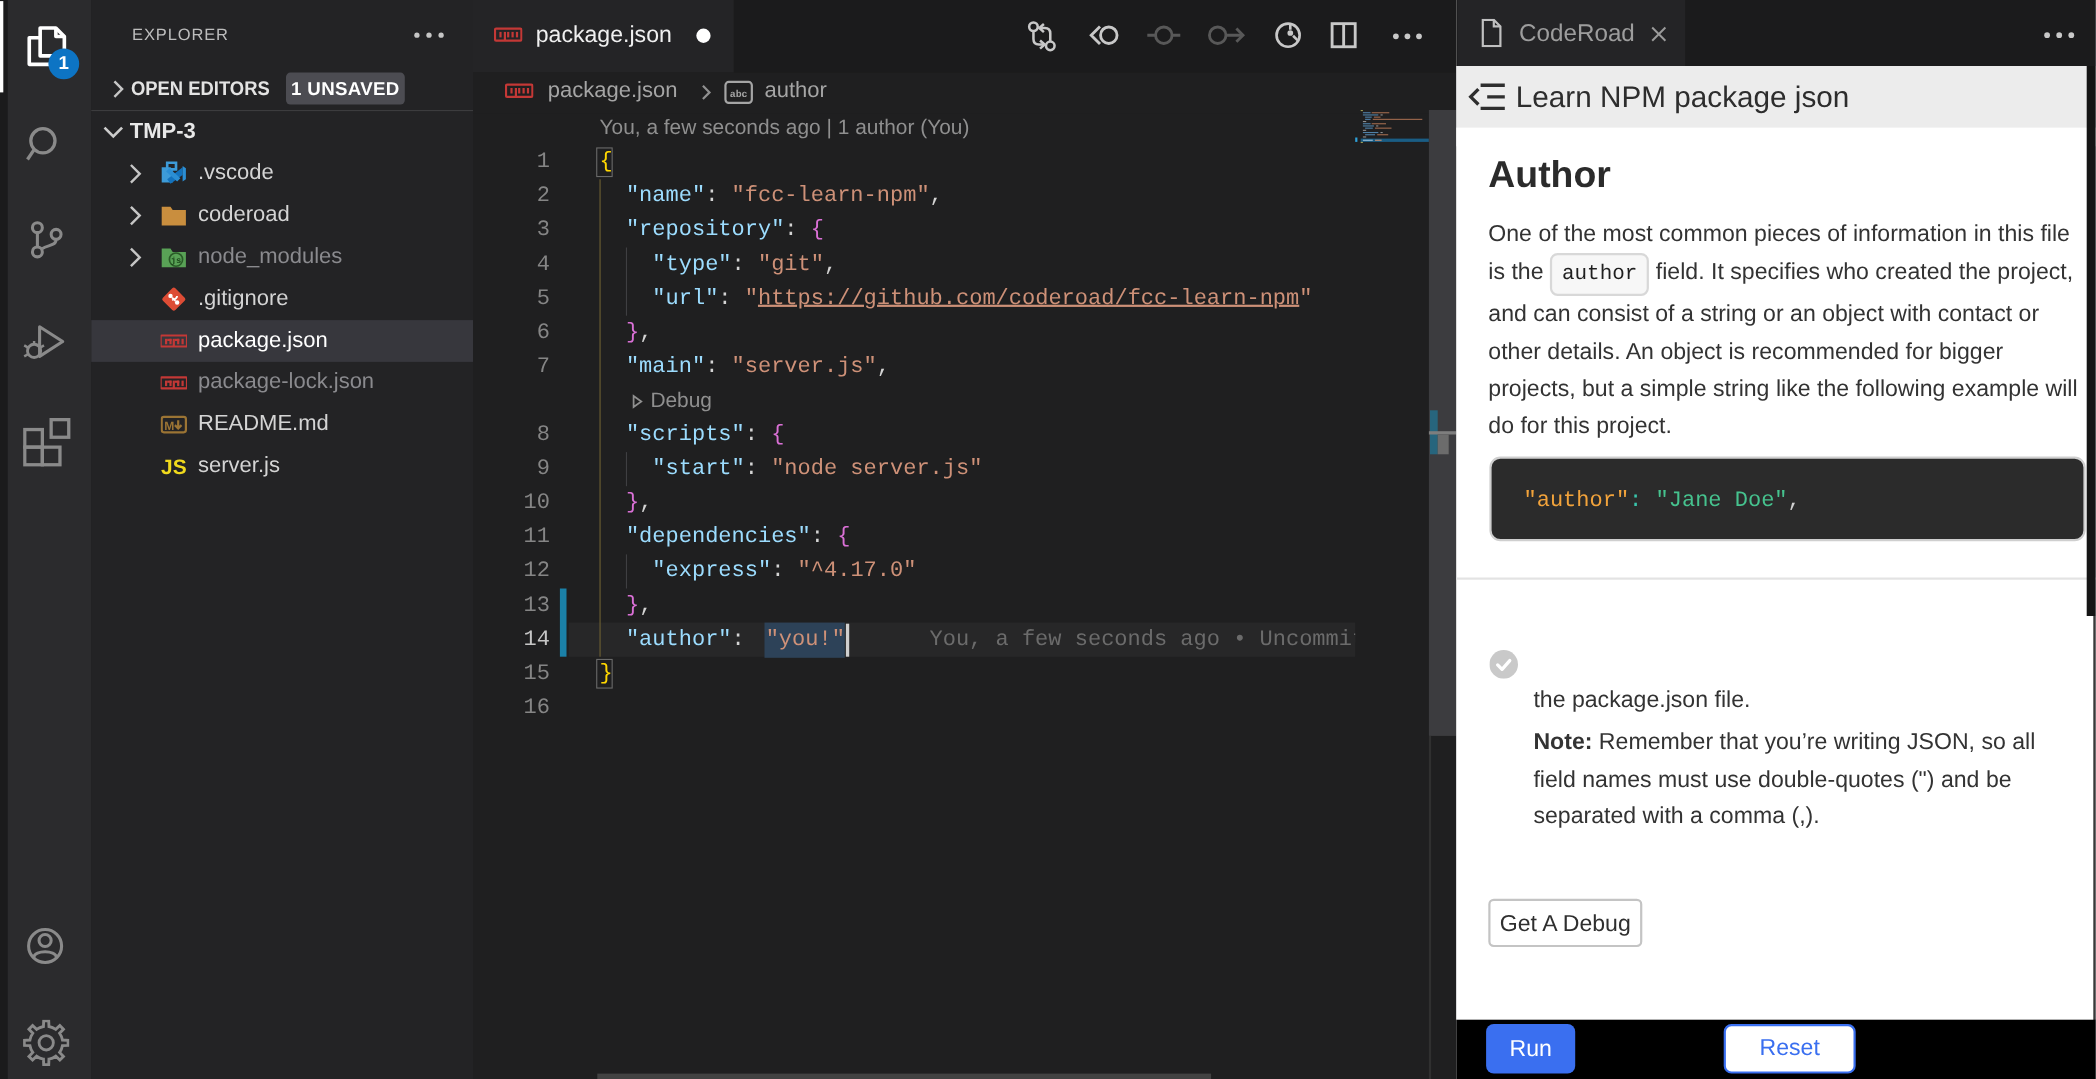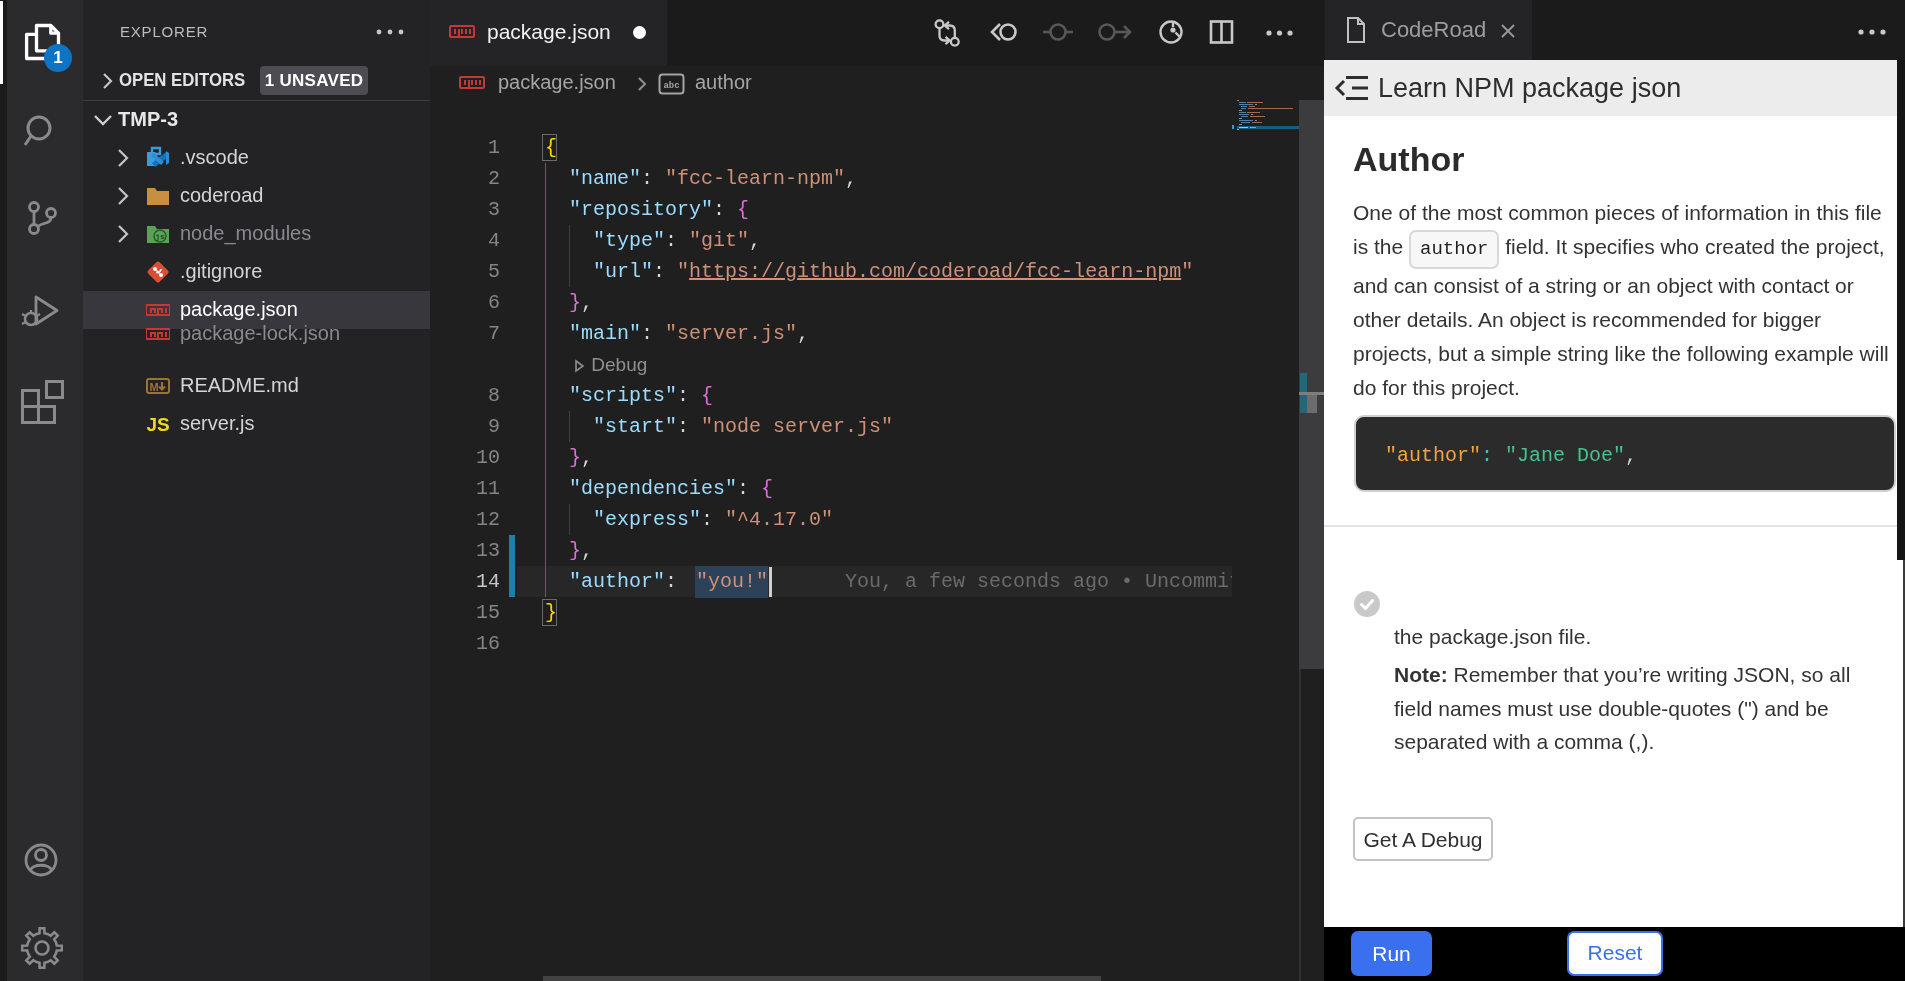--- a/index.html
+++ b/index.html
@@ -181,21 +181,21 @@
           <rect x="8" y="10" width="2" height="5"></rect>
         <rect x="11" y="10" width="2" height="7"></rect>
           <rect x="15" y="10" width="2" height="5"></rect>
         <rect x="19" y="10" width="2" height="5"></rect>
           <rect x="6" y="10" width="4" height="2"></rect>
         <rect x="13" y="10" width="4" height="2"></rect>
       </g>
     </svg>
     <span class="tlabel" style="color:#ffffff">package.json</span>
   </div>
-  <div class="tree-row" style="top:315px">
+  <div class="tree-row" style="top:329px">
     <svg class="ticon" viewBox="0 0 24 24">
       <g fill="#c43836">
         <rect x="0" y="7" width="24" height="10" rx="1" fill="none" stroke="#c43836" stroke-width="2"></rect>
         <rect x="4" y="10" width="2" height="5"></rect>
           <rect x="8" y="10" width="2" height="5"></rect>
         <rect x="11" y="10" width="2" height="7"></rect>
           <rect x="15" y="10" width="2" height="5"></rect>
         <rect x="19" y="10" width="2" height="5"></rect>
           <rect x="6" y="10" width="4" height="2"></rect>
         <rect x="13" y="10" width="4" height="2"></rect>
@@ -327,20 +327,21 @@
     <div class="lnum" style="top:380px">8</div>
     <div class="lnum" style="top:411px">9</div>
     <div class="lnum" style="top:442px">10</div>
     <div class="lnum" style="top:473px">11</div>
     <div class="lnum" style="top:504px">12</div>
     <div class="lnum" style="top:535px">13</div>
     <div class="lnum" style="top:566px;color:#c6c6c6">14</div>
     <div class="lnum" style="top:597px">15</div>
     <div class="lnum" style="top:628px">16</div>
 
+    <div class="lens" style="left:115px;top:101px">You, a few seconds ago | 1 author (You)</div>
     <div class="lens" style="left:143px;top:349px">
       <svg width="13" height="14" viewBox="0 0 13 14" style="vertical-align:-2px">
           <path d="M3 2 L10 7 L3 12 Z" fill="none" stroke="#8f8f8f" stroke-width="1.6"></path>
         </svg>
       Debug</div>
 
     <div class="cl" style="top:132px"><span class="b1">{</span></div>
     <div class="cl" style="top:163px">  <span class="k">"name"</span>: <span class="s">"fcc-learn-npm"</span>,</div>
     <div class="cl" style="top:194px">  <span class="k">"repository"</span>: <span class="b2">{</span></div>
     <div class="cl" style="top:225px">    <span class="k">"type"</span>: <span class="s">"git"</span>,</div>
@@ -456,15 +457,15 @@
     <div class="taskline" style="position:absolute;left:70px;top:547px;font-size:21px;color:#333"><b>Note:</b> Remember that you’re writing JSON, so all</div>
     <div class="taskline" style="position:absolute;left:70px;top:580.5px;font-size:21px;color:#333">field names must use double-quotes (") and be</div>
     <div class="taskline" style="position:absolute;left:70px;top:614px;font-size:21px;color:#333">separated with a comma (,).</div>
     <div style="position:absolute;left:29px;top:701px;width:140px;height:44px;border:2px solid #c4c4c4;border-radius:5px;font-size:21px;color:#2f2f2f;text-align:center;line-height:41px;">Get A Debug</div>
   </div>
 
   <div class="abs" style="left:578.5px;top:60px;width:2.5px;height:921px;background:#3a3a3a"></div>
   <div class="abs" style="left:573px;top:60px;width:8px;height:500px;background:#151515"></div>
   <div id="runbar">
     <div style="position:absolute;left:27px;top:4px;width:81px;height:45px;background:#3a6ff0;border-radius:7px;color:#ffffff;font-size:21px;text-align:center;line-height:45px;">Run</div>
-    <div style="position:absolute;left:243px;top:4px;width:96px;height:45px;background:#ffffff;border:2.5px solid #3a6ff0;border-radius:7px;color:#3a6ff0;font-size:21px;text-align:center;line-height:40px;">Reset</div>
+    <div style="position:absolute;left:243px;top:4px;width:120px;height:45px;background:#ffffff;border:2.5px solid #3a6ff0;border-radius:7px;color:#3a6ff0;font-size:21px;text-align:center;line-height:40px;">Reset</div>
   </div>
 </div>
 
 </body></html>

